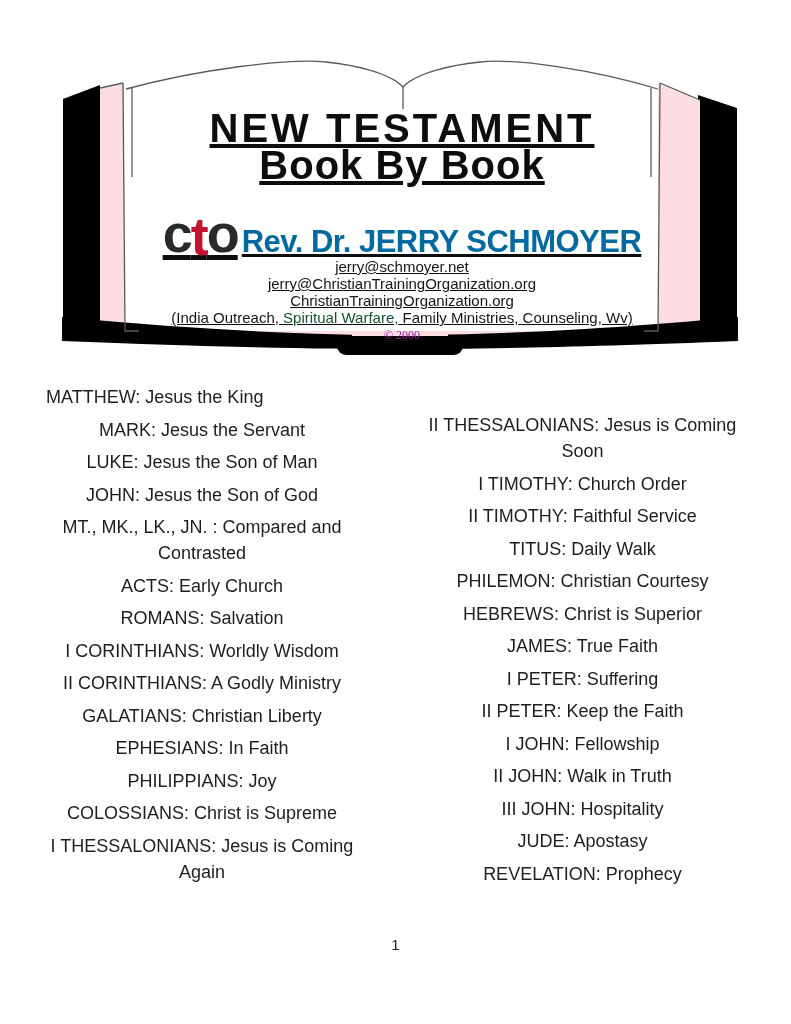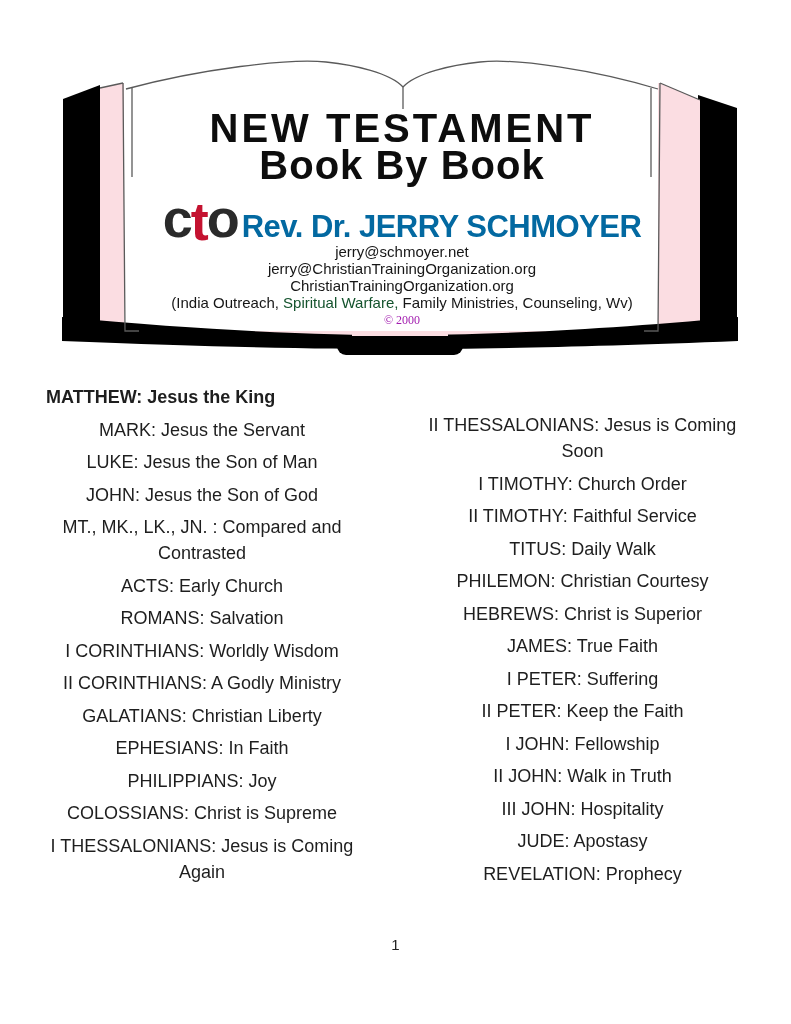--- a/index.html
+++ b/index.html
@@ -3,37 +3,37 @@
 <meta charset="utf-8">
 <style>
   html,body{margin:0;padding:0;background:#ffffff;}
   .page{
     position:relative;width:791px;height:1024px;background:#fff;overflow:hidden;
     font-family:"Liberation Sans",sans-serif;color:#1e1e1e;
   }
   
   .book{position:absolute;left:60px;top:55px;width:680px;height:312px;}
   .book svg{position:absolute;left:0;top:0;width:680px;height:312px;}
-  .book-text{position:absolute;left:40px;top:0;width:604px;text-align:center;color:#0d0d0d;}
+  .book-text{position:absolute;left:40px;top:0;width:604px;text-align:center;color:#0d0d0d;text-decoration:underline;}
   .title1{margin-top:55px;font-size:40px;font-weight:bold;letter-spacing:3px;line-height:37px;white-space:nowrap;}
   .title2{font-size:40px;font-weight:bold;letter-spacing:1px;line-height:37px;white-space:nowrap;}
-  .logo-row{margin-top:8px;height:52px;display:flex;align-items:baseline;justify-content:center;gap:4px;white-space:nowrap;}
+  .logo-row{margin-top:23px;height:52px;display:flex;align-items:baseline;justify-content:center;gap:4px;white-space:nowrap;}
   .logo{font-size:54px;font-weight:bold;letter-spacing:-2px;color:#2a2a2a;line-height:52px;}
   .logo .lt{color:#c41230;position:relative;top:3px;}
   .author{font-size:31px;font-weight:bold;letter-spacing:-0.5px;color:#0369a1;}
   .contact{margin-top:-1px;font-size:15px;line-height:17px;color:#161616;}
   .ministries{font-size:15px;line-height:17px;color:#161616;}
   .ministries .muted{color:#14532d;}
   .copyright{font-family:"Liberation Serif",serif;font-size:12px;line-height:18px;color:#a21caf;}
   
   .col{position:absolute;font-size:18px;line-height:26px;color:#1e1e1e;}
   .col p{margin:0 0 6.5px 0;text-align:center;}
   .col-left{left:41px;top:384px;width:322px;}
   .col-right{left:420px;top:412px;width:325px;}
-  .col-left p.first{text-align:left;padding-left:5px;font-weight:bold;}
+  .col-left p.first{text-align:left;padding-left:5px;}
   
   .pagenum{position:absolute;left:0;top:936px;width:791px;text-align:center;font-size:15px;color:#222;}
 </style>
 </head>
 <body>
 
 <div class="page">
 
   <div class="book">
     <svg viewBox="0 0 680 312" aria-hidden="true">

